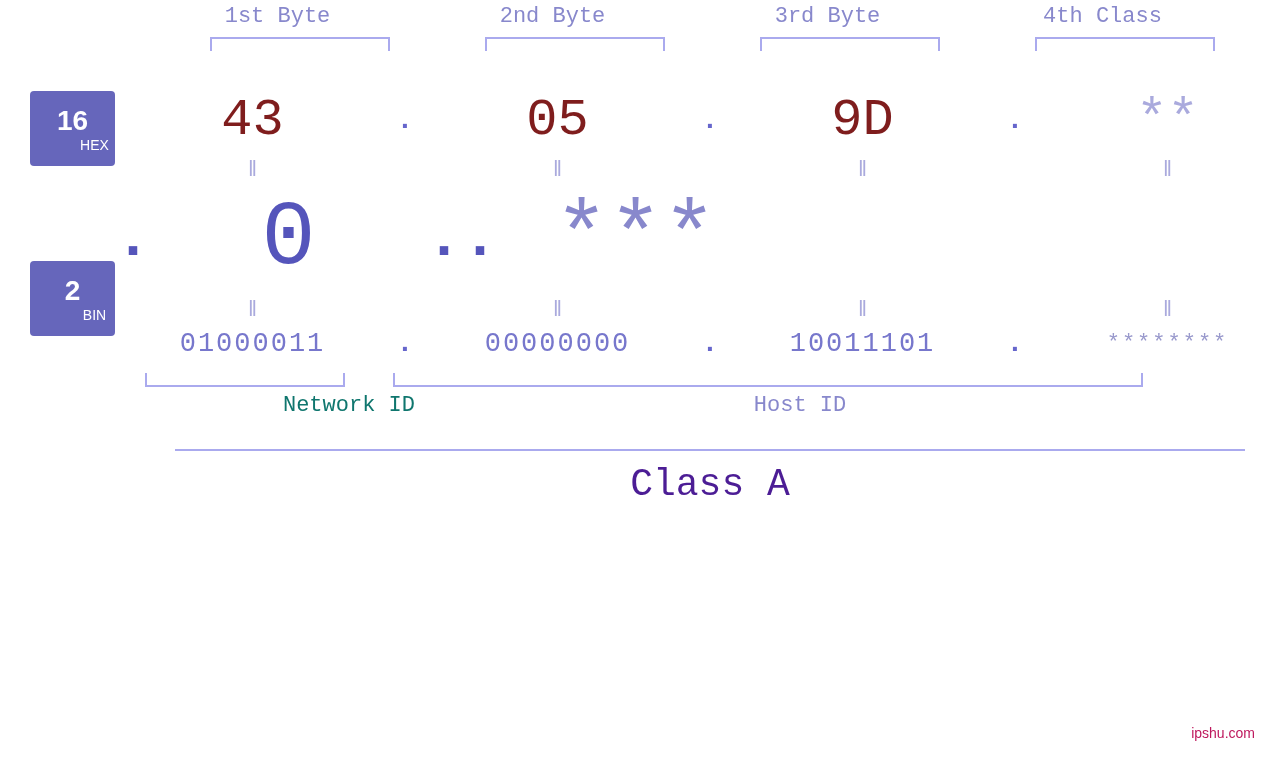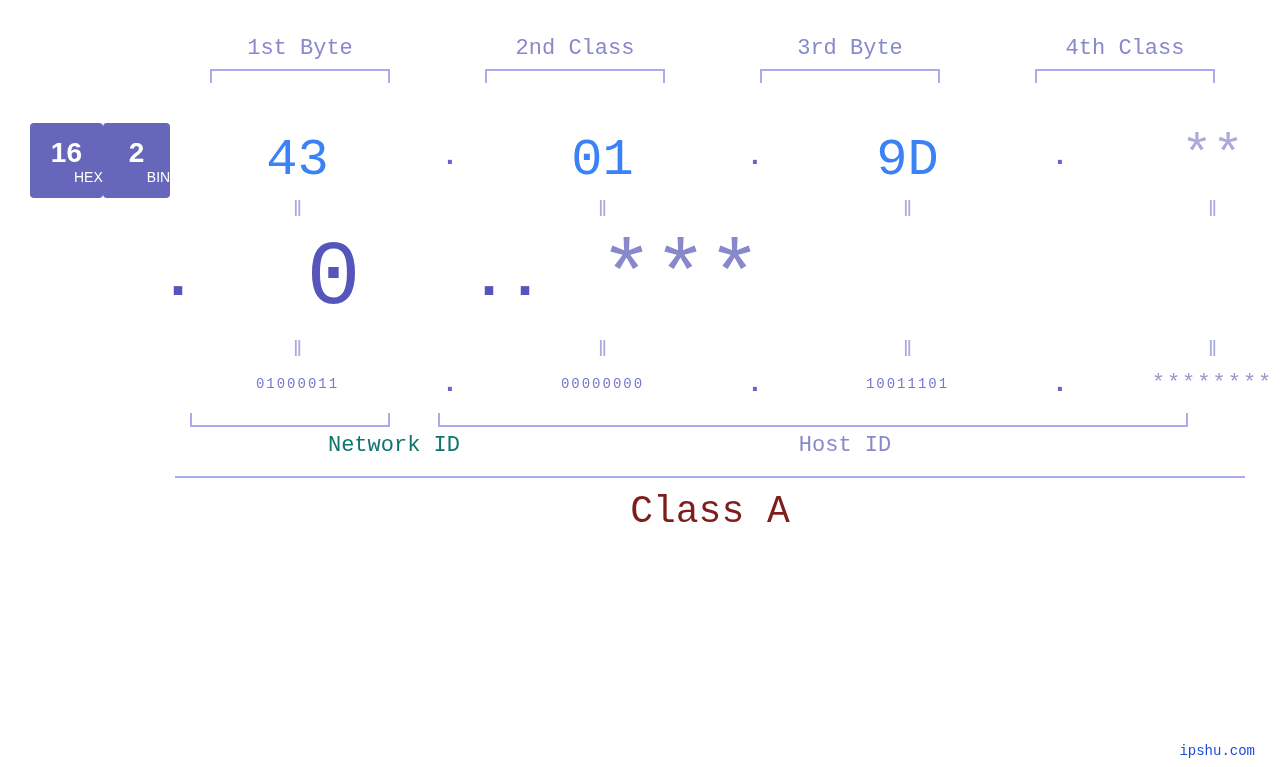--- a/index.html
+++ b/index.html
@@ -23,22 +23,21 @@
       position: relative;
       display: flex;
       flex-direction: column;
       align-items: center;
     }
 
     
     .header-row {
       display: flex;
       width: 100%;
-      justify-content: center;
-      padding-top: 36px;
+      padding-top: 4px;
       padding-left: 140px;
     }
 
     .byte-label {
       color: #8888cc;
       font-size: 22px;
       text-align: center;
       width: 275px;
     }
 
@@ -69,20 +68,21 @@
     .main-area {
       display: flex;
       width: 100%;
       margin-top: 10px;
       padding-left: 30px;
     }
 
     
     .labels-col {
       display: flex;
+      flex-direction: column;
       width: 130px;
       gap: 0px;
       padding-top: 30px;
     }
 
     .base-badge {
       background-color: #6666bb;
       color: white;
       width: 85px;
       height: 75px;
@@ -159,22 +159,21 @@
       font-size: 28px;
     }
 
     .dot-bin {
       font-size: 28px;
     }
 
     
     .hex-value {
       font-size: 52px;
-      color: #3b82f6;
-      margin-top: 8px;
+      color: #7f1d1d;
     }
 
     .hex-wildcard {
       font-size: 52px;
       color: #aaaadd;
     }
 
     
     .dec-value {
       font-size: 90px;
@@ -183,21 +182,21 @@
     }
 
     .dec-wildcard {
       font-size: 90px;
       color: #8888cc;
       font-weight: 300;
     }
 
     
     .bin-value {
-      font-size: 14px;
+      font-size: 27px;
       color: #7777cc;
       letter-spacing: 2px;
     }
 
     .bin-wildcard {
       font-size: 22px;
       color: #9999cc;
       letter-spacing: 2px;
     }
 
@@ -265,51 +264,51 @@
       padding-right: 40px;
     }
 
     .class-line {
       border-top: 2px solid #aaaaee;
       width: 100%;
     }
 
     .class-label {
       text-align: center;
-      color: #7f1d1d;
+      color: #4c1d95;
       font-size: 38px;
       margin-top: 12px;
     }
 
     
     .watermark {
       position: absolute;
-      bottom: 8px;
+      bottom: 26px;
       right: 30px;
-      color: #1d4ed8;
+      color: #be185d;
       font-size: 14px;
-      font-family: Liberation Mono, monospace;
+      font-family: Liberation Sans, sans-serif;
     }
 
     .dec-dot {
       font-size: 60px;
       color: #5555bb;
       font-weight: bold;
       padding-bottom: 0px;
       line-height: 1;
     }
   </style>
 </head>
 <body>
 
 <div class="container">
 
   <div class="header-row">
     <div class="byte-label">1st Byte</div>
-    <div class="byte-label">2nd Class</div>
+    <div class="byte-label">2nd Byte</div>
     <div class="byte-label">3rd Byte</div>
     <div class="byte-label">4th Class</div>
   </div>
 
   <div class="brackets-row">
     <div class="bracket-cell">
       <div class="bracket-top"></div>
     </div>
     <div class="bracket-cell">
       <div class="bracket-top"></div>
@@ -336,21 +335,21 @@
     </div>
 
     <div class="data-area">
 
       <div class="data-row hex-row">
         <div class="cell">
           <span class="value hex-value">43</span>
         </div>
         <span class="dot dot-hex">.</span>
         <div class="cell">
-          <span class="value hex-value">01</span>
+          <span class="value hex-value">05</span>
         </div>
         <span class="dot dot-hex">.</span>
         <div class="cell">
           <span class="value hex-value">9D</span>
         </div>
         <span class="dot dot-hex">.</span>
         <div class="cell">
           <span class="value hex-wildcard">**</span>
         </div>
       </div>

